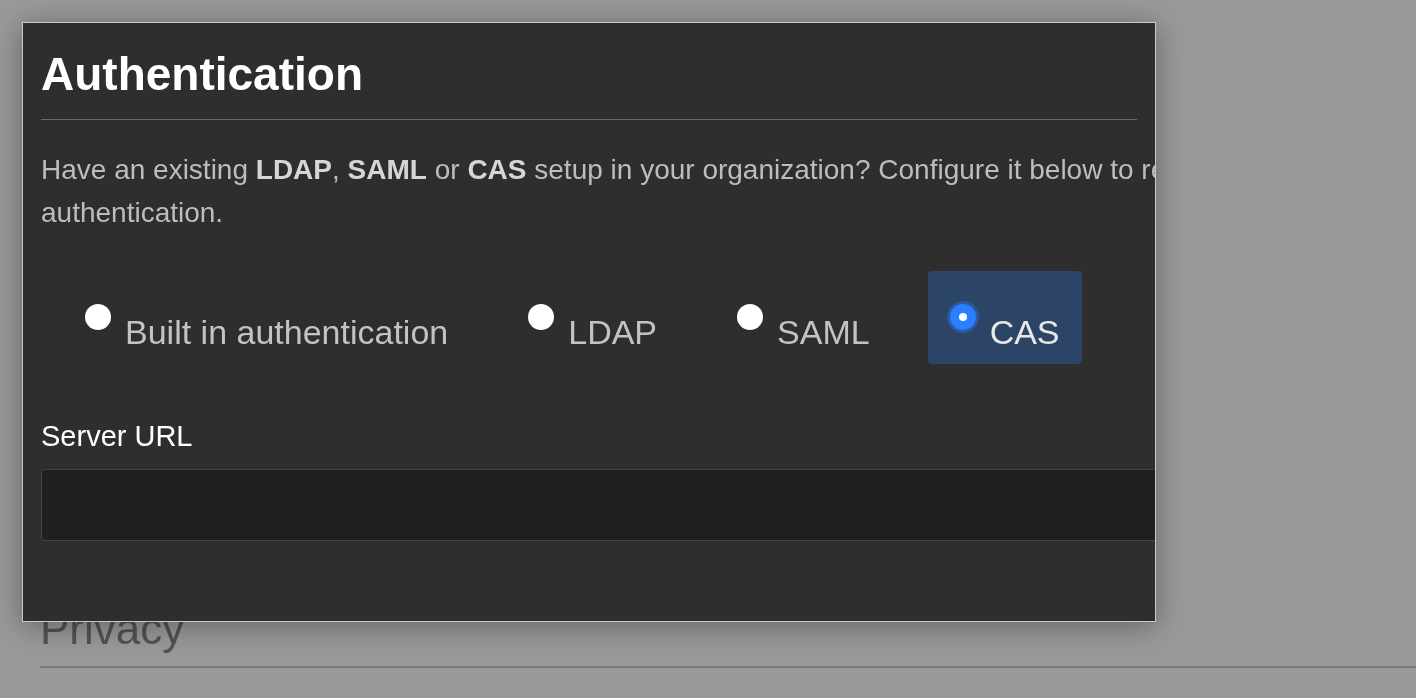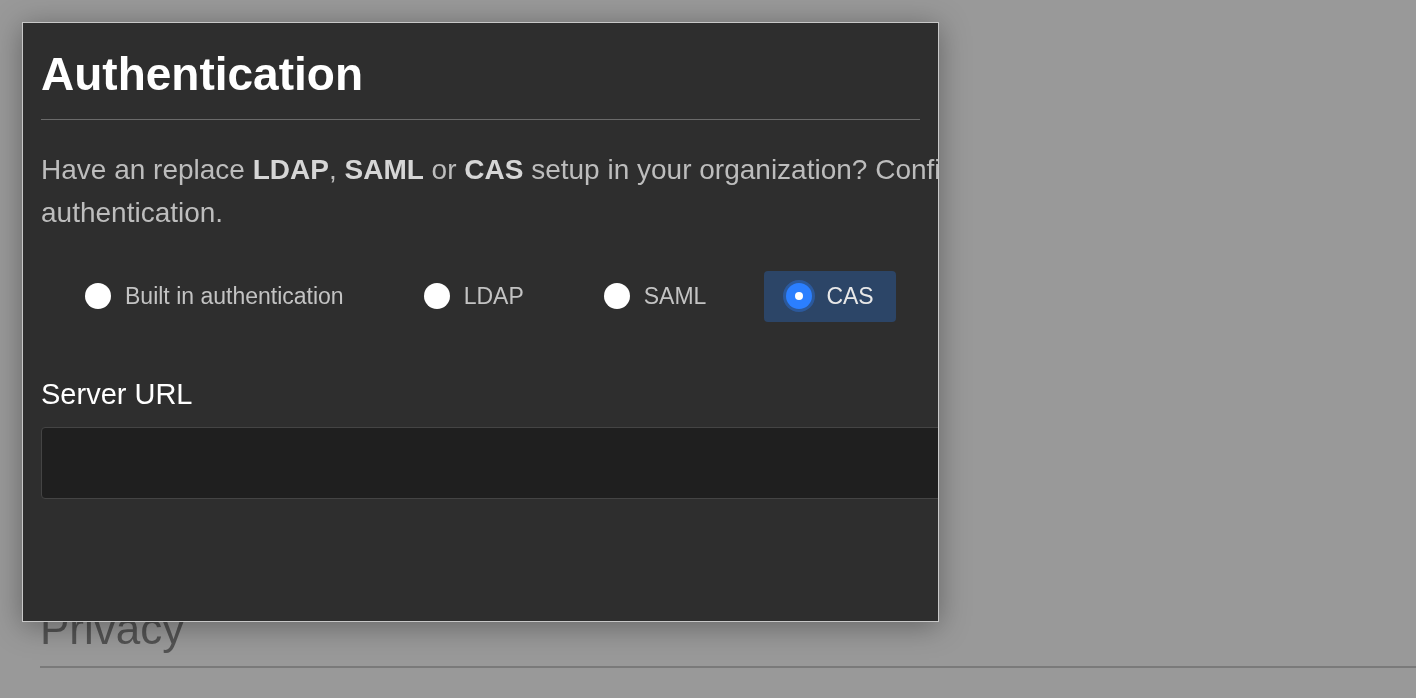--- a/index.html
+++ b/index.html
@@ -26,21 +26,21 @@
     }
     .bg-rule {
       border: none;
       border-top: 2px solid #7a7a7a;
       width: 1400px;
     }
     .modal {
       position: absolute;
       left: 22px;
       top: 22px;
-      width: 917px;
+      width: 1134px;
       height: 600px;
       background: #2e2e2e;
       border: 1px solid #c8c8c8;
       box-shadow: 0 4px 28px rgba(0,0,0,0.35);
       padding: 24px 18px 20px 18px;
       overflow: hidden;
     }
     .modal-title {
       font-size: 46px;
       font-weight: 600;
@@ -94,22 +94,23 @@
     .radio-option.selected .radio-dot::after {
       content: "";
       position: absolute;
       top: 50%; left: 50%;
       width: 8px; height: 8px;
       background: #ffffff;
       border-radius: 50%;
       transform: translate(-50%, -50%);
     }
     .radio-label {
-      font-size: 23px;
+      font-size: 34px;
       color: #c3c3c3;
+      margin-top: 30px;
     }
     .radio-option.selected .radio-label {
       color: #e8e8e8;
     }
     .field-label-row {
       display: flex;
       align-items: center;
       gap: 10px;
       margin-bottom: 16px;
     }
@@ -140,21 +141,21 @@
 <div class="bg-card">
   <div class="bg-title">Privacy</div>
   <hr class="bg-rule">
 </div>
 
 <div class="modal">
   <div class="modal-title">Authentication</div>
   <hr class="modal-rule">
 
   <p class="modal-desc">
-    <span>Have an replace </span><strong>LDAP</strong><span>, </span><strong>SAML</strong><span> or </span><strong>CAS</strong><span> setup in your organization? Configure it below to replace the built in authentication.</span>
+    <span>Have an existing </span><strong>LDAP</strong><span>, </span><strong>SAML</strong><span> or </span><strong>CAS</strong><span> setup in your organization? Configure it below to replace the built in authentication.</span>
   </p>
 
   <div class="radio-row">
     <label class="radio-option">
       <span class="radio-dot"></span>
       <span class="radio-label">Built in authentication</span>
     </label>
     <label class="radio-option">
       <span class="radio-dot"></span>
       <span class="radio-label">LDAP</span>

